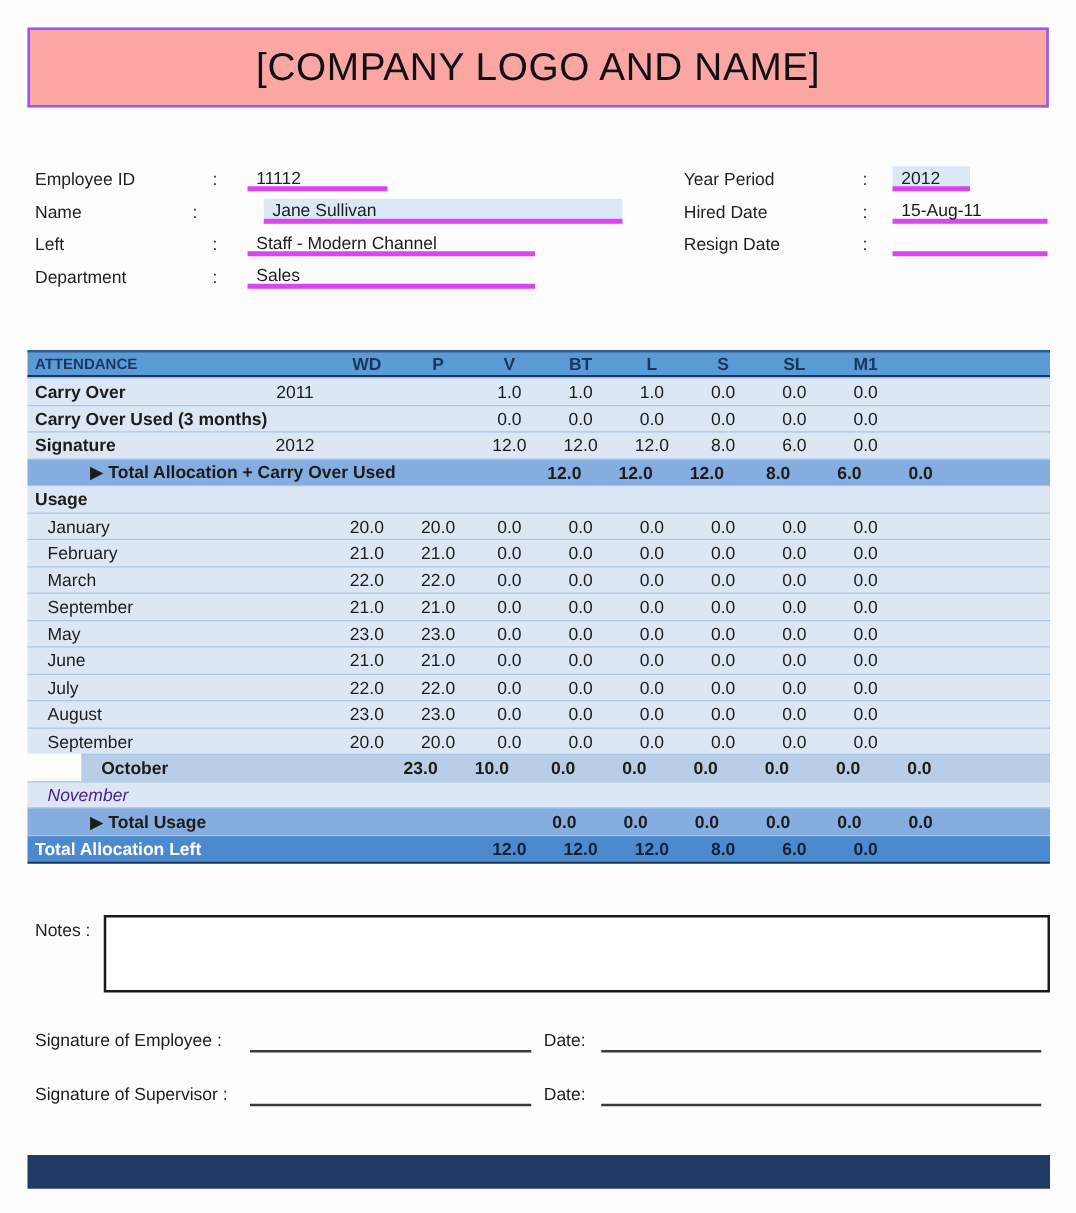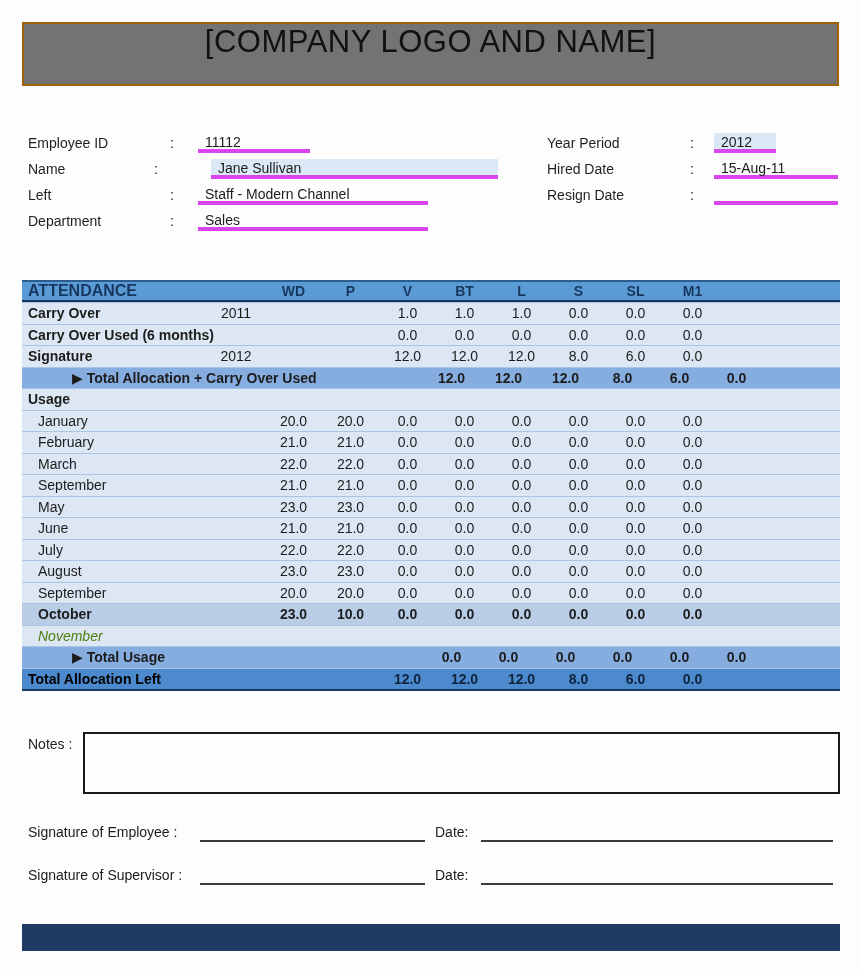--- a/index.html
+++ b/index.html
@@ -16,22 +16,22 @@
   *{margin:0;padding:0;box-sizing:border-box;}
   html,body{background:#fdfdfd;}
   body{
     width:861px;height:970px;position:relative;overflow:hidden;
     font-family:"Liberation Sans","DejaVu Sans",sans-serif;
     color:#1c1c1c;font-size:14px;
   }
   
   .company-box{
     position:absolute;left:22px;top:22px;width:817px;height:64px;
-    border:2px solid #a16207;display:flex;align-items:flex-start;justify-content:center;
-    background:#737373;
+    border:2px solid #8b5cf6;display:flex;align-items:center;justify-content:center;
+    background:#fca5a5;
   }
   .company-box .title{font-size:31px;font-weight:400;color:#111;letter-spacing:.5px;}
   
   .info-left{position:absolute;left:28px;top:130px;width:470px;}
   .info-right{position:absolute;left:547px;top:130px;width:300px;}
   .info-row{height:26px;display:flex;align-items:center;}
   .ilabel{color:#1f1f1f;}
   .info-left .ilabel{width:142px;}
   .info-right .ilabel{width:143px;}
   .icolon{width:28px;color:#1f1f1f;}
@@ -62,32 +62,32 @@
   }
   .att-row.head{
     background:var(--header-bg);
     border-top:2px solid #2c5d8f;
     border-bottom:2px solid var(--navy);
     height:22px;
   }
   .att-row.head .cell{color:var(--navy);font-weight:bold;}
   .cell{white-space:nowrap;overflow:visible;}
   .cell.label{padding-left:6px;font-weight:bold;}
-  .cell.title-cell{grid-column:1 / 3;padding-left:6px;font-weight:bold;font-size:16px;}
+  .cell.title-cell{grid-column:1 / 3;padding-left:6px;font-weight:bold;font-size:12px;}
   .cell.year,.cell.num,.cell.colhead{text-align:center;font-weight:normal;}
   .att-row.month .cell.label{padding-left:16px;font-weight:normal;}
   .att-row.total{background:var(--total-bg);padding-left:44px;}
   .att-row.total .cell.num{font-weight:bold;}
-  .att-row.highlight{background:var(--hl-bg);}
+  .att-row.highlight{background:var(--hl-bg);margin-left:43px;}
   .att-row.highlight .cell.label{padding-left:16px;font-weight:bold;}
   .att-row.highlight .cell.num{font-weight:bold;}
   .att-row.grand{background:var(--grand-bg);}
-  .att-row.grand .cell.label{color:#000000;}
+  .att-row.grand .cell.label{color:#ffffff;}
   .att-row.grand .cell.num{font-weight:bold;color:#0e233c;}
-  .att-row.muted .cell.label{padding-left:16px;font-weight:normal;font-style:italic;color:#4d7c0f;}
+  .att-row.muted .cell.label{padding-left:16px;font-weight:normal;font-style:italic;color:#4c1d95;}
   
   .notes-label{position:absolute;left:28px;top:736px;font-size:14px;color:#1f1f1f;}
   .notes-box{
     position:absolute;left:83px;top:732px;width:757px;height:62px;
     border:2px solid #1a1a1a;background:#fefefe;
   }
   
   .sig-row{position:absolute;left:28px;width:812px;height:22px;display:flex;align-items:flex-end;}
   .sig-row.employee{top:820px;}
   .sig-row.supervisor{top:863px;}
@@ -168,21 +168,21 @@
       <span class="cell num"></span>
       <span class="cell num">1.0</span>
       <span class="cell num">1.0</span>
       <span class="cell num">1.0</span>
       <span class="cell num">0.0</span>
       <span class="cell num">0.0</span>
       <span class="cell num">0.0</span>
       <span class="cell"></span>
     </div>
     <div class="att-row section">
-      <span class="cell label">Carry Over Used (6 months)</span>
+      <span class="cell label">Carry Over Used (3 months)</span>
       <span class="cell year"></span>
       <span class="cell num"></span>
       <span class="cell num"></span>
       <span class="cell num">0.0</span>
       <span class="cell num">0.0</span>
       <span class="cell num">0.0</span>
       <span class="cell num">0.0</span>
       <span class="cell num">0.0</span>
       <span class="cell num">0.0</span>
       <span class="cell"></span>

